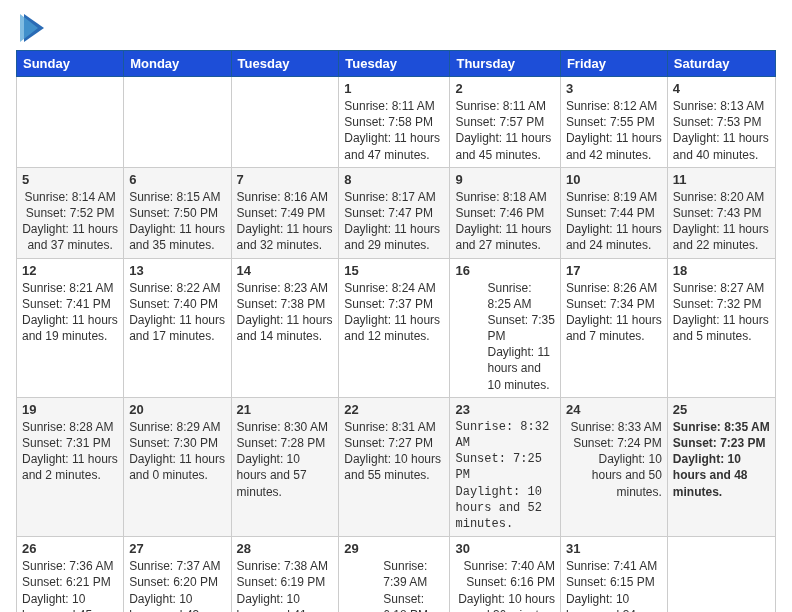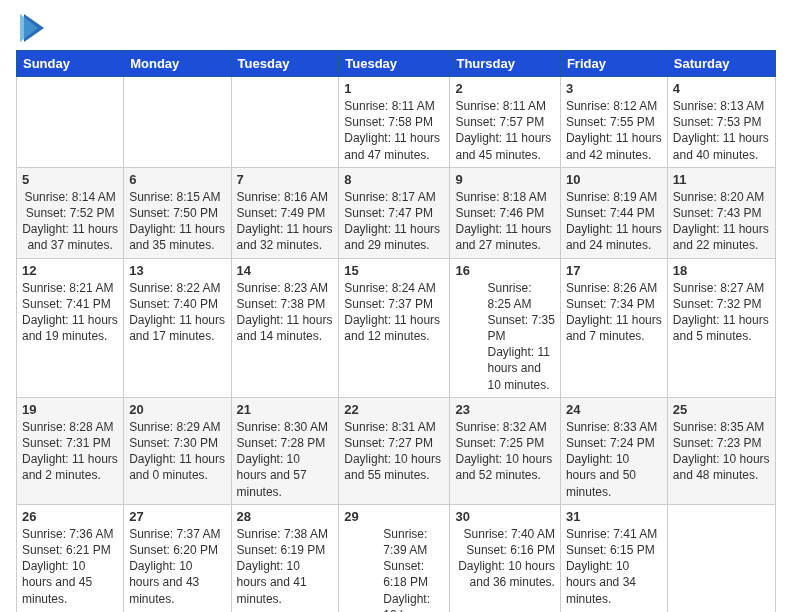--- a/index.html
+++ b/index.html
@@ -268,33 +268,33 @@
 Daylight: 10 hours and 57 minutes.</div>
           </td>
           <td>
             <span class="day-num">22</span>
             <div class="cell-content" style="white-space: pre-line;">Sunrise: 8:31 AM
 Sunset: 7:27 PM
 Daylight: 10 hours and 55 minutes.</div>
           </td>
           <td>
             <span class="day-num">23</span>
-            <div class="cell-content" style="white-space: pre-line;">Sunrise: 8:32 AM
+            <div class="cell-content" style="white-space: pre-line; font-family: Liberation Mono, monospace;">Sunrise: 8:32 AM
 Sunset: 7:25 PM
 Daylight: 10 hours and 52 minutes.</div>
           </td>
           <td>
             <span class="day-num">24</span>
-            <div class="cell-content" style="white-space: pre-line;">Sunrise: 8:33 AM
+            <div class="cell-content" style="white-space: pre-line; text-align: right;">Sunrise: 8:33 AM
 Sunset: 7:24 PM
 Daylight: 10 hours and 50 minutes.</div>
           </td>
           <td>
             <span class="day-num">25</span>
-            <div class="cell-content" style="white-space: pre-line;">Sunrise: 8:35 AM
+            <div class="cell-content" style="white-space: pre-line; font-weight: bold;">Sunrise: 8:35 AM
 Sunset: 7:23 PM
 Daylight: 10 hours and 48 minutes.</div>
           </td>
         </tr>
         <tr class="row-odd">
           <td>
             <span class="day-num">26</span>
             <div class="cell-content" style="white-space: pre-line;">Sunrise: 7:36 AM
 Sunset: 6:21 PM
 Daylight: 10 hours and 45 minutes.</div>

